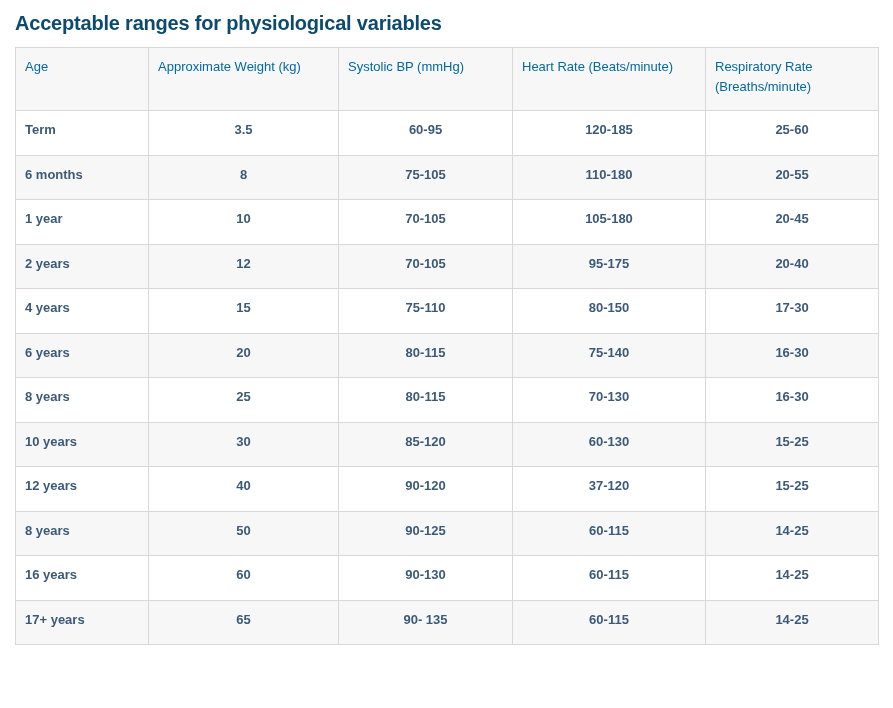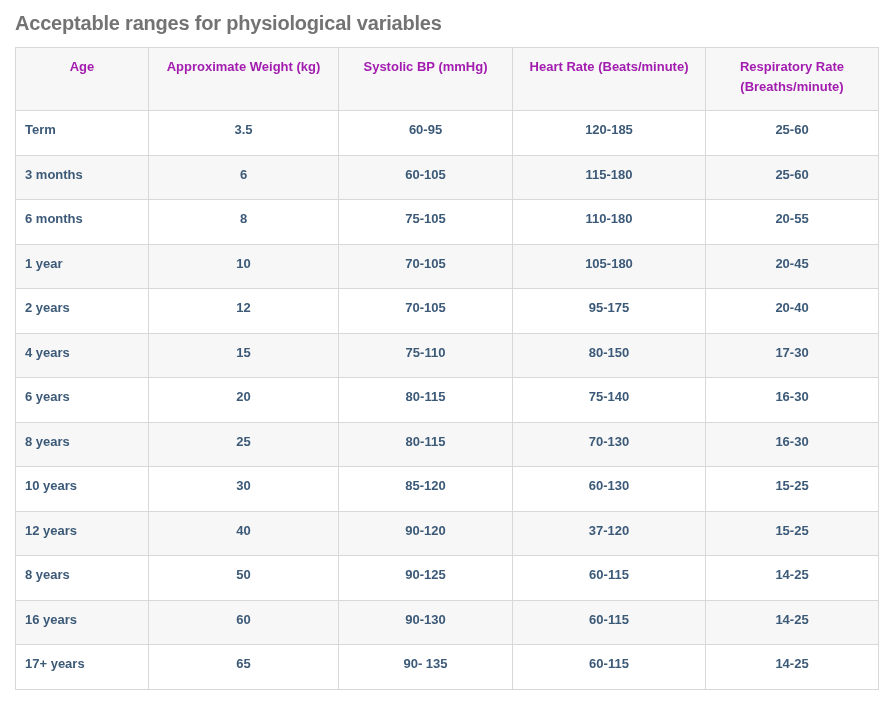--- a/index.html
+++ b/index.html
@@ -14,40 +14,40 @@
     box-sizing: border-box;
     padding: 12px 15px 0 15px;
     background: #ffffff;
     overflow: hidden;
   }
   .page-title {
     margin: 0 0 12px 0;
     font-size: 20px;
     line-height: 23px;
     font-weight: bold;
-    color: #737373;
+    color: #0c4a6e;
     letter-spacing: -0.2px;
   }
   table.phys-table {
     border-collapse: collapse;
     table-layout: fixed;
     width: 863px;
   }
   .phys-table th,
   .phys-table td {
     border: 1px solid #D8D8D8;
     box-sizing: border-box;
     overflow: hidden;
   }
   .phys-table th {
     background: #F7F7F7;
-    color: #a21caf;
+    color: #0369a1;
     font-size: 13px;
-    font-weight: bold;
-    text-align: center;
+    font-weight: normal;
+    text-align: left;
     vertical-align: top;
     padding: 9px 9px;
     height: 63px;
     line-height: 1.5;
   }
   .phys-table td {
     color: #3C5A78;
     font-size: 13px;
     font-weight: bold;
     vertical-align: top;
@@ -85,27 +85,20 @@
           <th>Heart Rate (Beats/minute)</th>
           <th>Respiratory Rate (Breaths/minute)</th>
         </tr>
     </thead>
     <tbody>
         <tr>
           <td>Term</td>
           <td>3.5</td>
           <td>60-95</td>
           <td>120-185</td>
-          <td>25-60</td>
-        </tr>
-        <tr>
-          <td>3 months</td>
-          <td>6</td>
-          <td>60-105</td>
-          <td>115-180</td>
           <td>25-60</td>
         </tr>
         <tr>
           <td>6 months</td>
           <td>8</td>
           <td>75-105</td>
           <td>110-180</td>
           <td>20-55</td>
         </tr>
         <tr>

